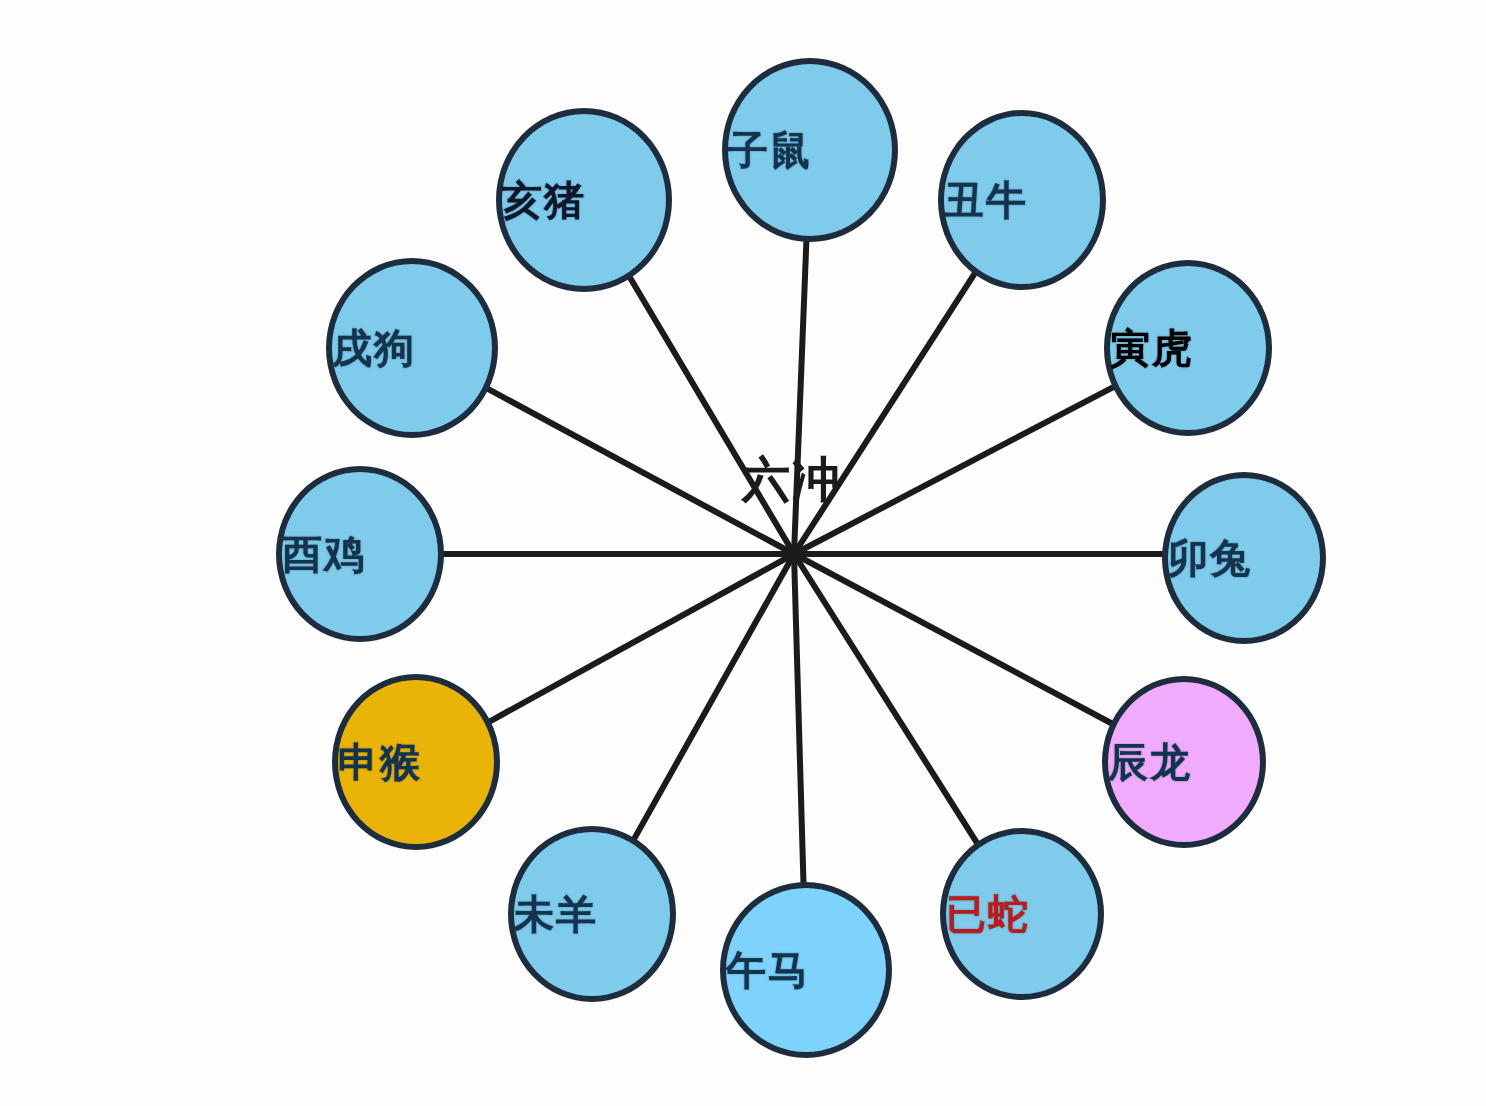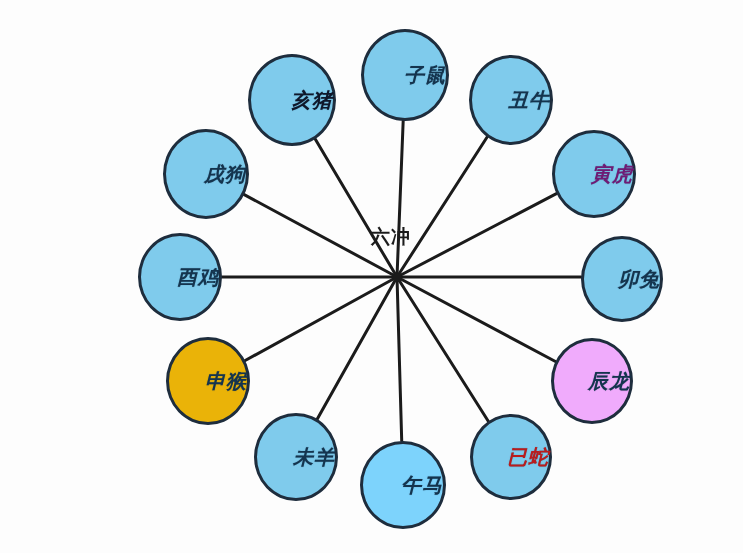--- a/index.html
+++ b/index.html
@@ -21,44 +21,43 @@
     pointer-events:none;
   }
   .node{
     position:absolute;
     box-sizing:border-box;
     background:#7fcbec;
     border:3px solid #0f172a;
     border-radius:50%;
     display:flex;
     align-items:center;
-    justify-content:flex-end;
+    justify-content:flex-start;
     z-index:5;
-    font-style:italic;
   }
   .node-label{
     font-size:20px;
     font-weight:bold;
     color:#14344e;
     letter-spacing:1px;
     line-height:1;
     white-space:nowrap;
     text-shadow:0 0 1px rgba(20,52,78,0.45);
   }
   #hub-dot{
     position:absolute;
     width:9px;height:9px;
     background:#1b1b1b;
     border-radius:50%;
     z-index:6;
   }
   #center-label{
     position:absolute;
     z-index:7;
-    font-size:19px;
+    font-size:24px;
     font-weight:bold;
     color:#1b1b1b;
     white-space:nowrap;
     letter-spacing:1px;
   }
 </style>
 </head>
 <body>
 
 <div id="diagram" style="background: rgb(253, 253, 253);">
@@ -79,21 +78,21 @@
     </svg>
 
   <div id="nodes">
       <div class="node" style="left: 361px; top: 29px; width: 88px; height: 92px; background: rgb(127, 203, 236); border-color: rgb(30, 45, 61);">
         <span class="node-label" style="color: rgb(20, 52, 78);">子鼠</span>
       </div>
       <div class="node" style="left: 469px; top: 55px; width: 84px; height: 90px; background: rgb(127, 203, 236); border-color: rgb(30, 45, 61);">
         <span class="node-label" style="color: rgb(20, 52, 78);">丑牛</span>
       </div>
       <div class="node" style="left: 552px; top: 130px; width: 84px; height: 88px; background: rgb(127, 203, 236); border-color: rgb(30, 45, 61);">
-        <span class="node-label" style="color: #701a75;">寅虎</span>
+        <span class="node-label" style="color: #000000;">寅虎</span>
       </div>
       <div class="node" style="left: 581px; top: 236px; width: 82px; height: 86px; background: rgb(127, 203, 236); border-color: rgb(30, 45, 61);">
         <span class="node-label" style="color: rgb(20, 52, 78);">卯兔</span>
       </div>
       <div class="node" style="left: 551px; top: 338px; width: 82px; height: 86px; background: #f0abfc; border-color: rgb(30, 45, 61);">
         <span class="node-label" style="color: rgb(20, 52, 78);">辰龙</span>
       </div>
       <div class="node" style="left: 470px; top: 414px; width: 82px; height: 86px; background: rgb(127, 203, 236); border-color: rgb(30, 45, 61);">
         <span class="node-label" style="color: #b91c1c;">已蛇</span>
       </div>

